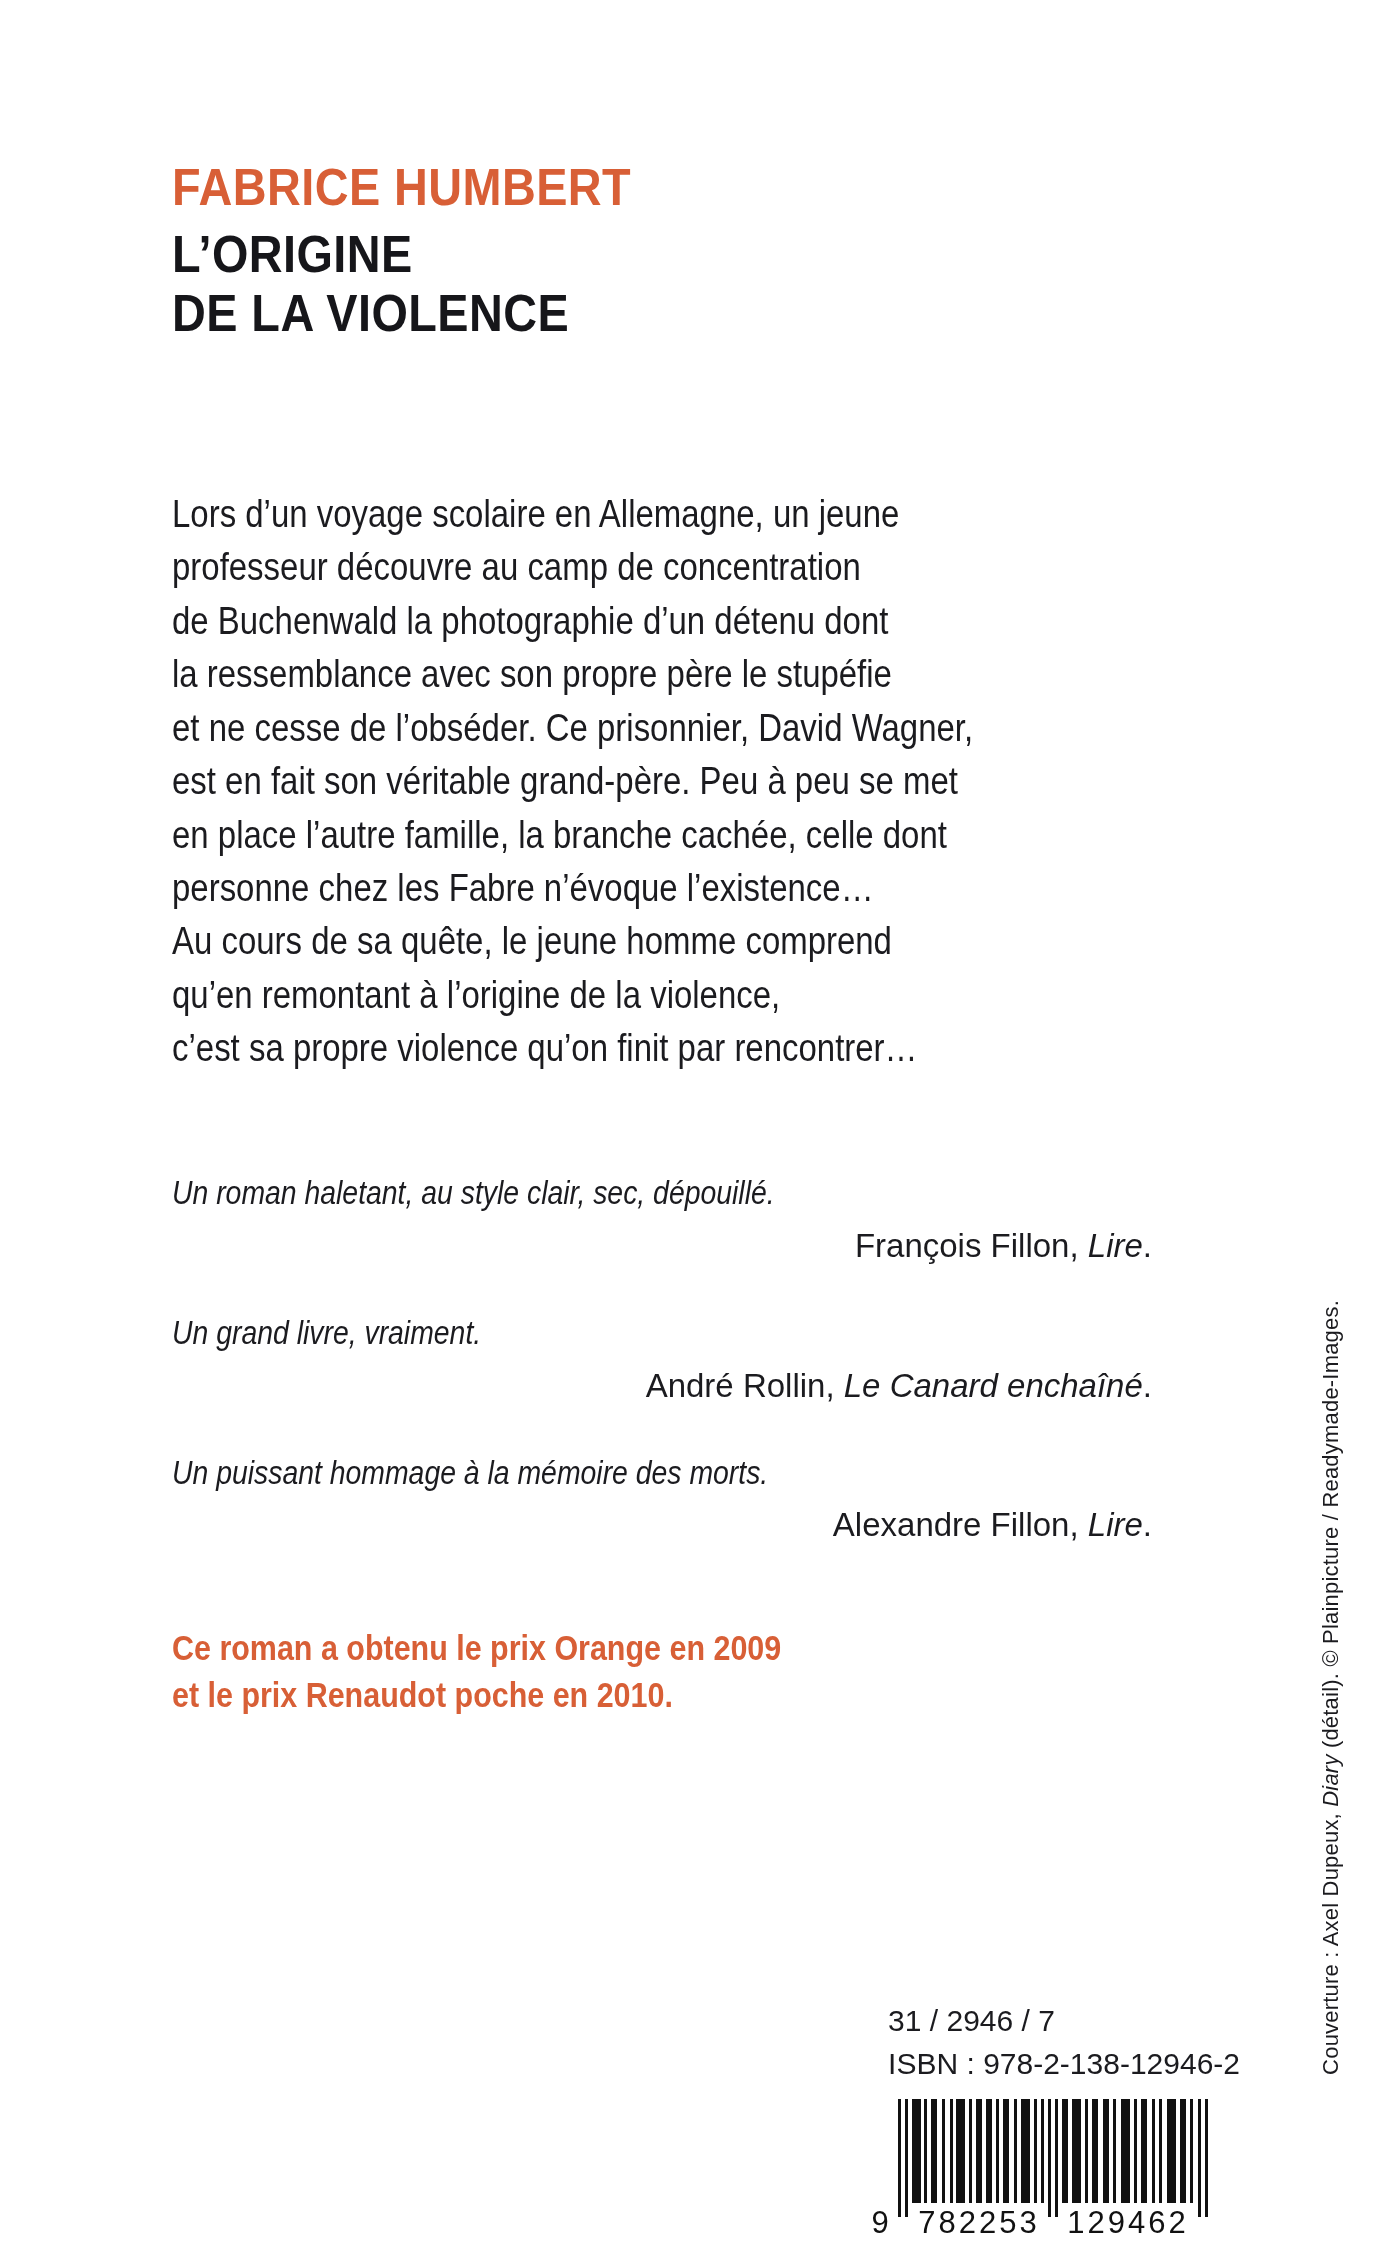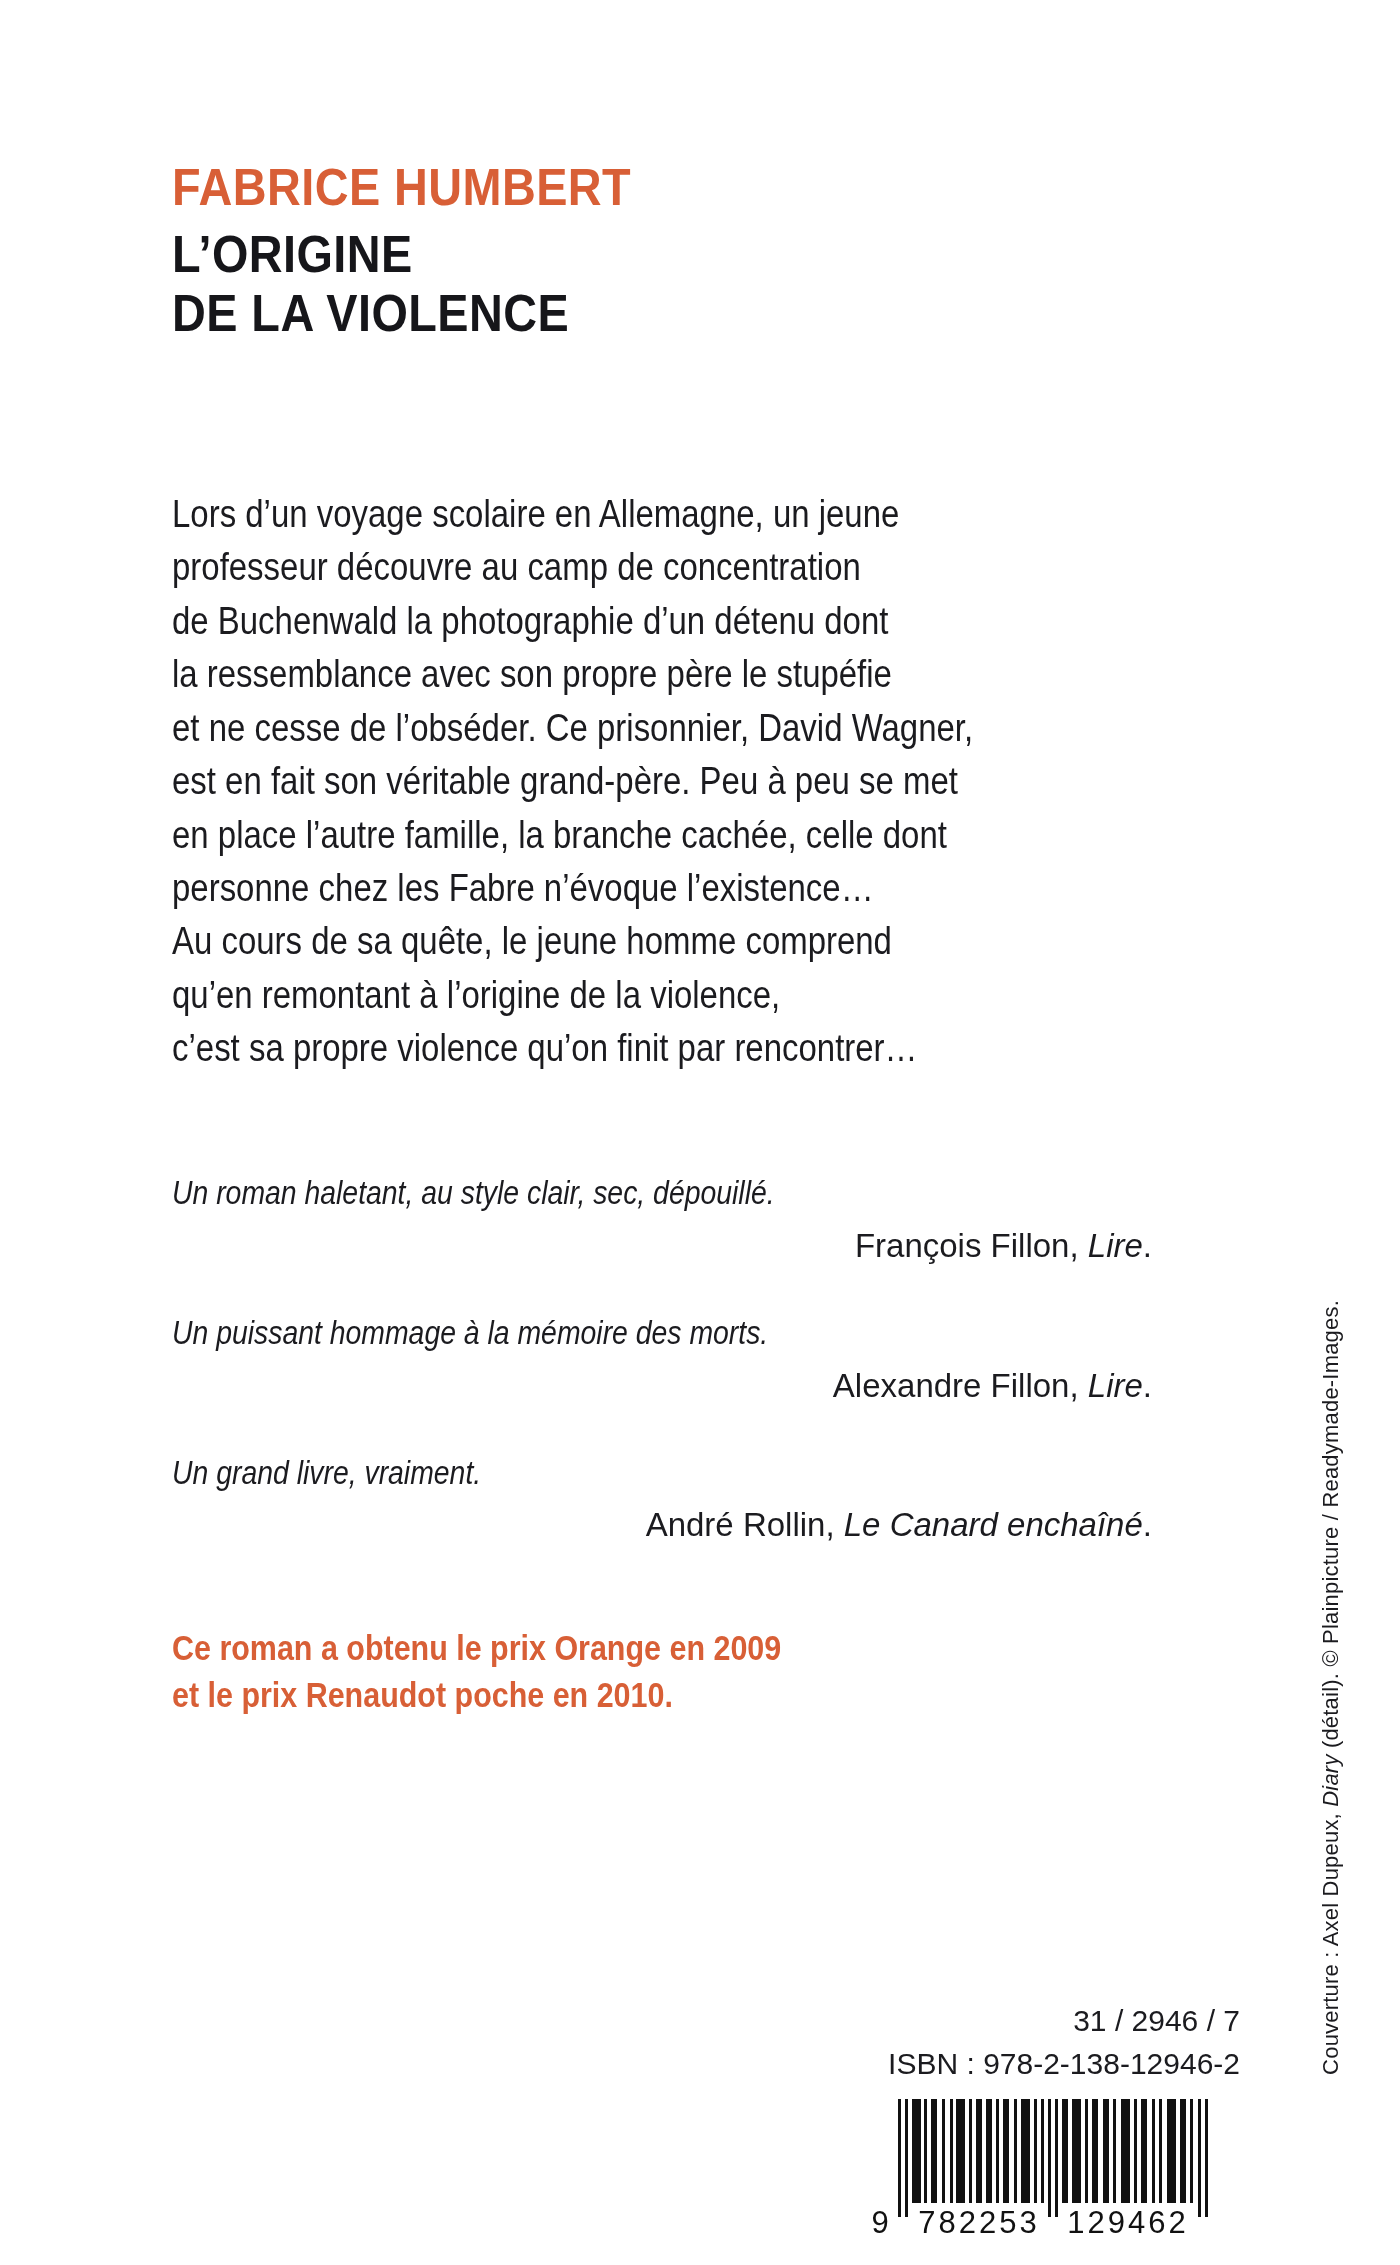--- a/index.html
+++ b/index.html
@@ -123,21 +123,21 @@
     transform-origin: left top;
     white-space: nowrap;
   }
   .prize .pline { display: block; }
 
   
   .codes {
     position: absolute;
     right: 160px;
     top: 2000px;
-    text-align: right;
+    text-align: left;
     font-size: 30px;
     color: #1b1b1f;
     line-height: 1.42;
     white-space: nowrap;
   }
 
   .barcode-wrap {
     position: absolute;
     right: 160px;
     top: 2095px;
@@ -188,27 +188,27 @@
   </div>
 
   <div class="quotes">
 
     <div class="quote-block">
       <div class="quote-text">Un roman haletant, au style clair, sec, dépouillé.</div>
       <div class="quote-attr"><span>François Fillon,</span> <span class="src">Lire</span><span>.</span></div>
     </div>
 
     <div class="quote-block">
+      <div class="quote-text">Un grand livre, vraiment.</div>
+      <div class="quote-attr"><span>André Rollin,</span> <span class="src">Le Canard enchaîné</span><span>.</span></div>
+    </div>
+
+    <div class="quote-block">
       <div class="quote-text">Un puissant hommage à la mémoire des morts.</div>
       <div class="quote-attr"><span>Alexandre Fillon,</span> <span class="src">Lire</span><span>.</span></div>
-    </div>
-
-    <div class="quote-block">
-      <div class="quote-text">Un grand livre, vraiment.</div>
-      <div class="quote-attr"><span>André Rollin,</span> <span class="src">Le Canard enchaîné</span><span>.</span></div>
     </div>
 
   </div>
 
   <div class="prize">
     <span class="pline">Ce roman a obtenu le prix Orange en 2009</span>
     <span class="pline">et le prix Renaudot poche en 2010.</span>
   </div>
 
   <div class="codes">

